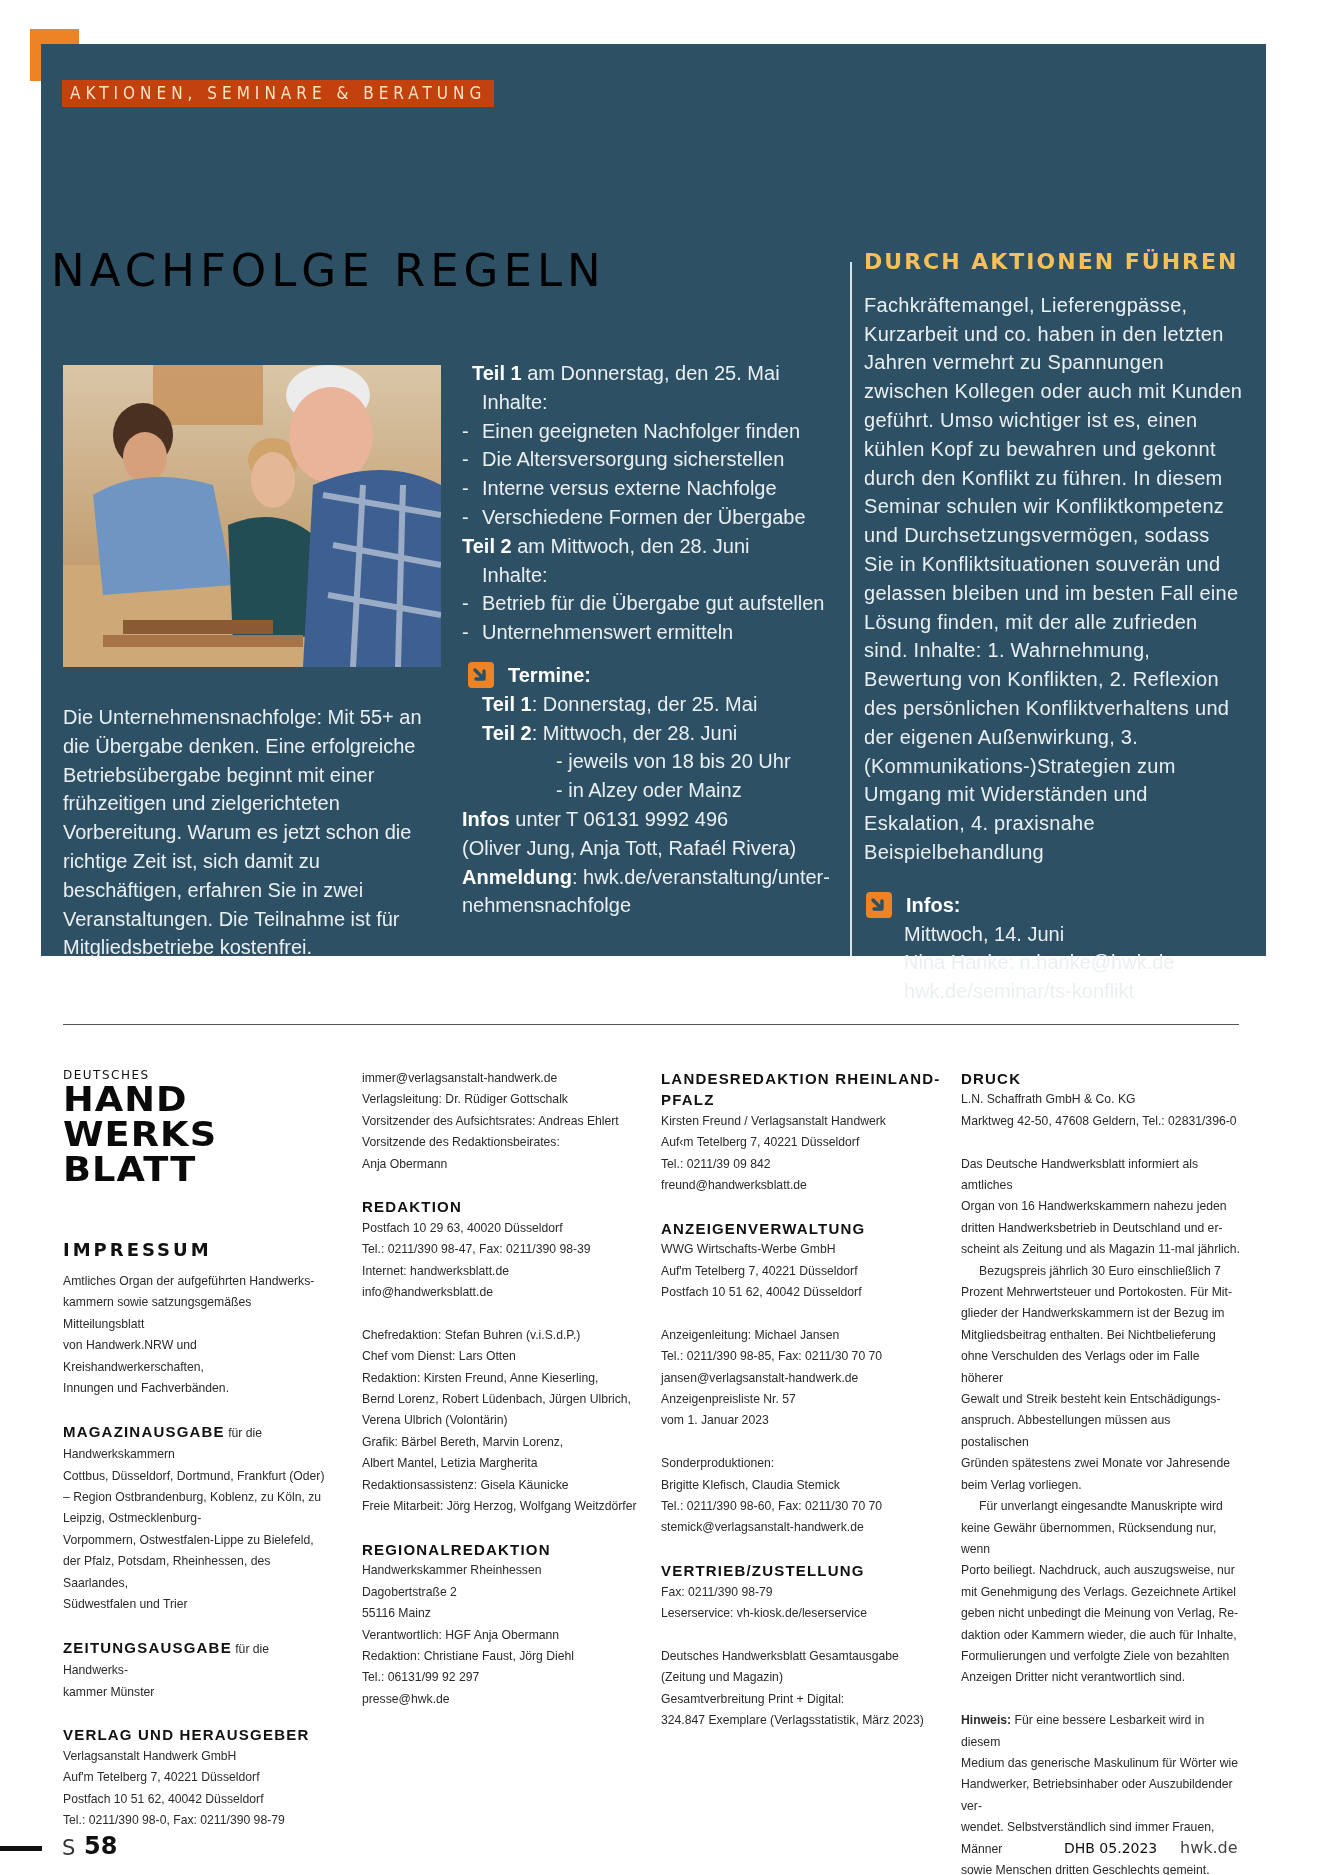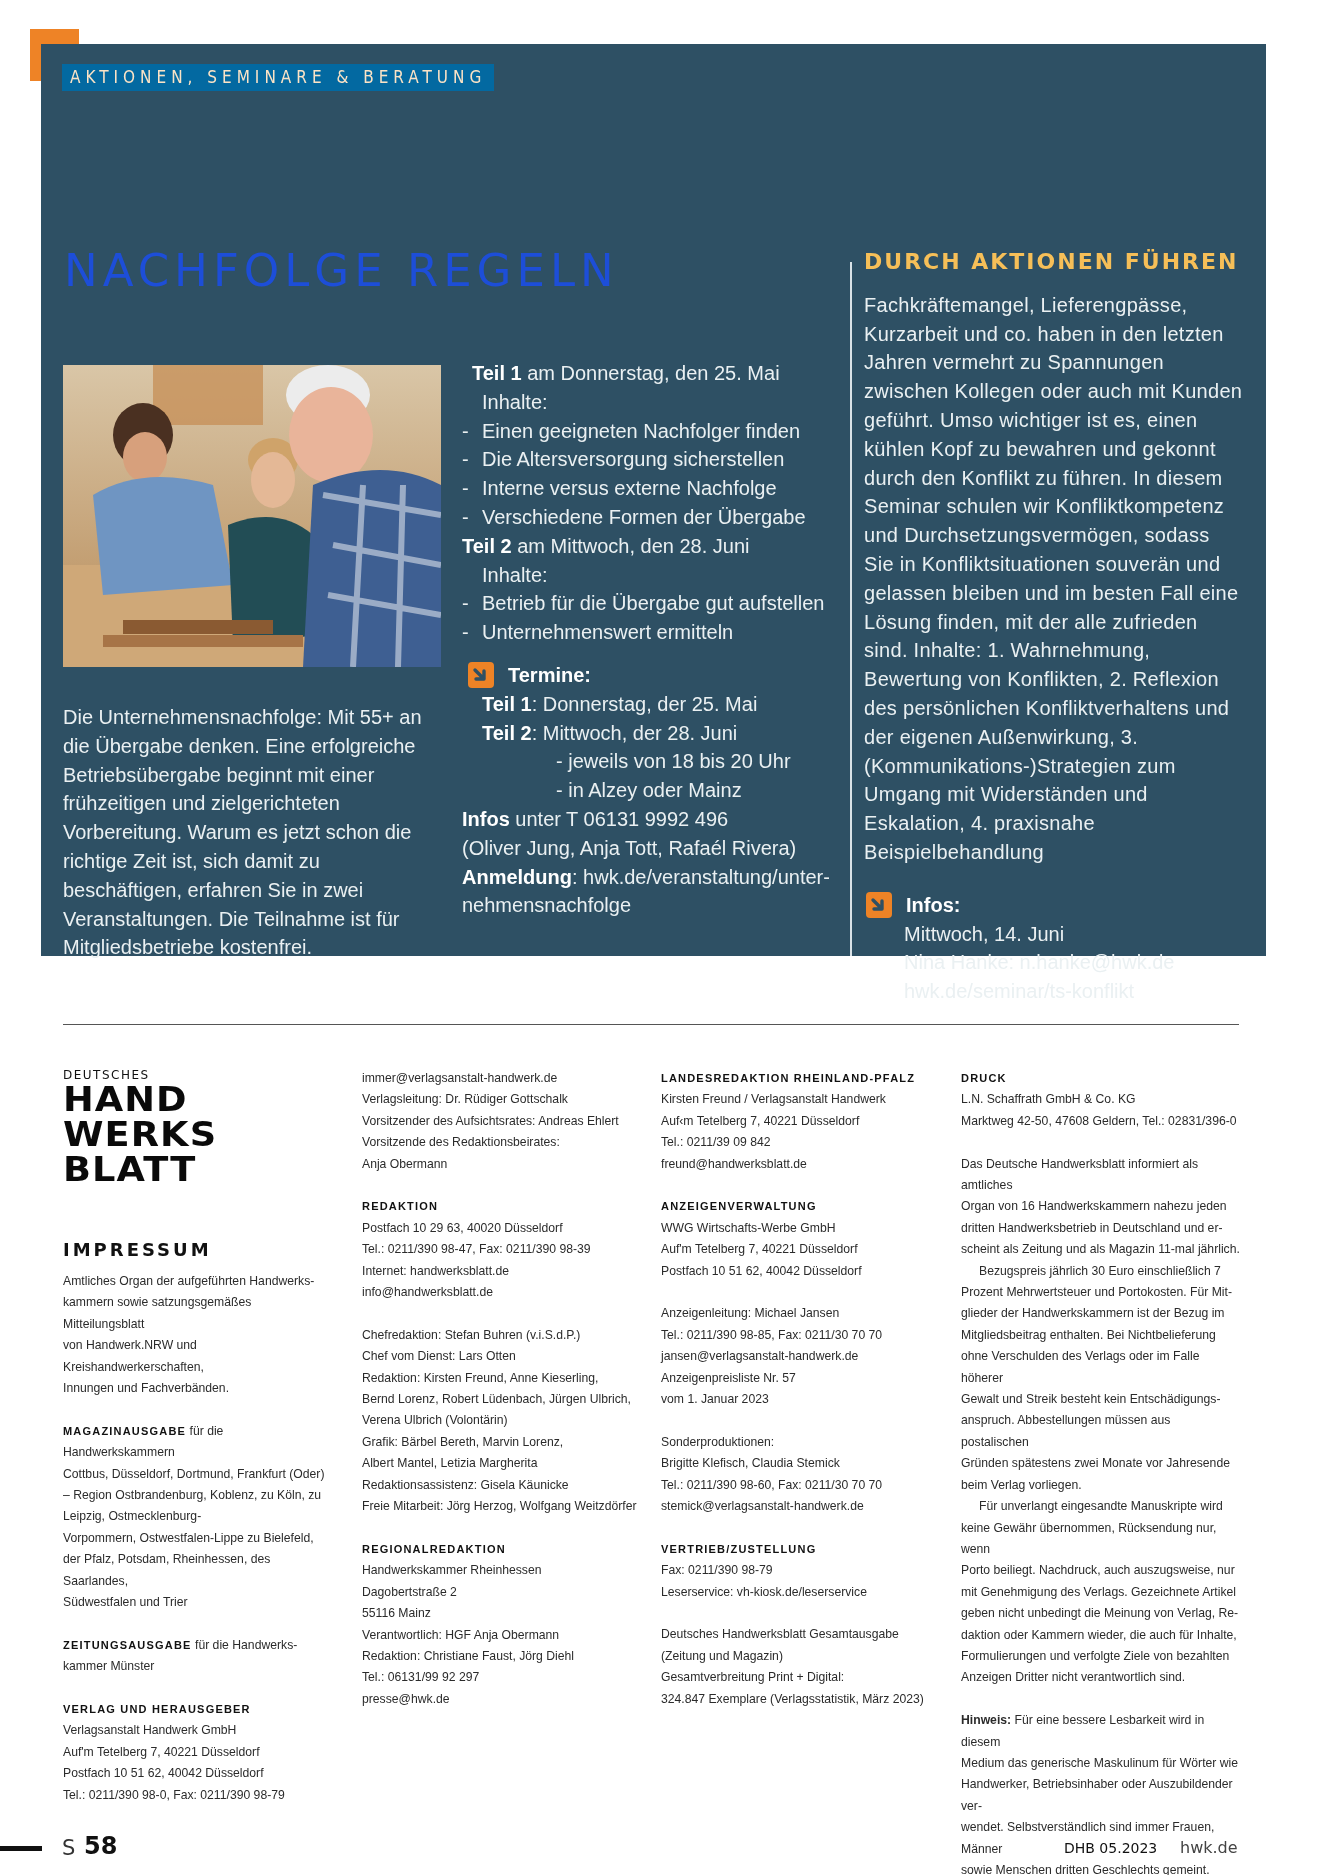--- a/index.html
+++ b/index.html
@@ -2,25 +2,25 @@
 <html><head>
 <meta charset="utf-8">
 <style>
   * { box-sizing: border-box; margin: 0; padding: 0; }
   html, body { width: 1326px; height: 1875px; background: #ffffff; overflow: hidden; }
   body { position: relative; font-family: "Liberation Sans", "DejaVu Sans", sans-serif; color: #222; }
 
   .corner-accent { position: absolute; left: 30px; top: 29px; width: 49px; height: 52px; background: #ee8326; }
   .panel { position: absolute; left: 41px; top: 44px; width: 1225px; height: 912px; background: #2e5064; }
 
-  .section-tag { position: absolute; left: 62px; top: 64px; height: 27px; padding: 0 8px; background: #0369a1; color: #fbe3c6;
+  .section-tag { position: absolute; left: 62px; top: 80px; height: 27px; padding: 0 8px; background: #c2410c; color: #fbe3c6;
     font-family: "DejaVu Sans Condensed", "DejaVu Sans", sans-serif; font-size: 17px; letter-spacing: 5px; line-height: 27px; white-space: nowrap; }
 
-  .title-main { position: absolute; left: 64px; top: 244px; font-family: "DejaVu Sans", sans-serif; font-size: 45px; letter-spacing: 5px;
-    color: #1d4ed8; font-weight: normal; white-space: nowrap; }
+  .title-main { position: absolute; left: 51px; top: 244px; font-family: "DejaVu Sans", sans-serif; font-size: 45px; letter-spacing: 5px;
+    color: #000000; font-weight: normal; white-space: nowrap; }
 
   .photo { position: absolute; left: 63px; top: 365px; width: 378px; height: 302px; overflow: hidden; }
 
   .col-text { color: #eaf0f2; font-family: "Liberation Sans Narrow", "Liberation Sans", sans-serif; font-size: 20px; line-height: 28.8px; }
   .col-text b { font-weight: bold; color: #ffffff; }
 
   .intro { position: absolute; left: 63px; top: 703px; width: 380px; }
   .middle { position: absolute; left: 462px; top: 359px; width: 380px; }
   .middle .l1 { padding-left: 10px; }
   .middle .ind { padding-left: 20px; }
@@ -35,21 +35,21 @@
 
   .right { position: absolute; left: 864px; top: 248px; width: 380px; }
   .right h2 { font-family: "DejaVu Sans", sans-serif; font-weight: bold; font-size: 22px; letter-spacing: 2px; color: #f6bf58; margin-bottom: 14px; white-space: nowrap; }
   .right .body { letter-spacing: 0.3px; }
   .right .infos-block { margin-top: 24px; }
   .right .infos-lines { padding-left: 40px; }
 
   .hr-top { position: absolute; left: 63px; top: 1024px; width: 1176px; height: 1px; background: #555; }
 
   .imp-col { position: absolute; top: 1068px; font-family: "Liberation Sans Narrow", "Liberation Sans", sans-serif; font-size: 12.2px; line-height: 21.4px; color: #2b2b2b; }
-  .imp-col .h { font-weight: bold; letter-spacing: 1.2px; font-size: 11px; color: #111; }
+  .imp-col .h { font-weight: bold; letter-spacing: 1.2px; font-size: 15px; color: #111; }
   .imp-col .gap { height: 21.4px; }
   .imp-col .indent { padding-left: 18px; }
   .col1 { left: 63px; width: 272px; }
   .col2 { left: 362px; width: 290px; }
   .col3 { left: 661px; width: 290px; }
   .col4 { left: 961px; width: 280px; }
 
   .logo-small { font-family: "DejaVu Sans", sans-serif; font-size: 12px; letter-spacing: 1.5px; color: #111; line-height: 14px; }
   .logo-big { font-family: "DejaVu Sans", sans-serif; font-weight: 900; font-size: 34px; line-height: 35px; color: #0a0a0a; letter-spacing: 1px; transform: scaleX(1.08); transform-origin: left; }
   .impressum-title { font-family: "DejaVu Sans", sans-serif; font-weight: bold; font-size: 18px; letter-spacing: 3px; margin-top: 52px; margin-bottom: 10px; color: #111; line-height: 22px; }

